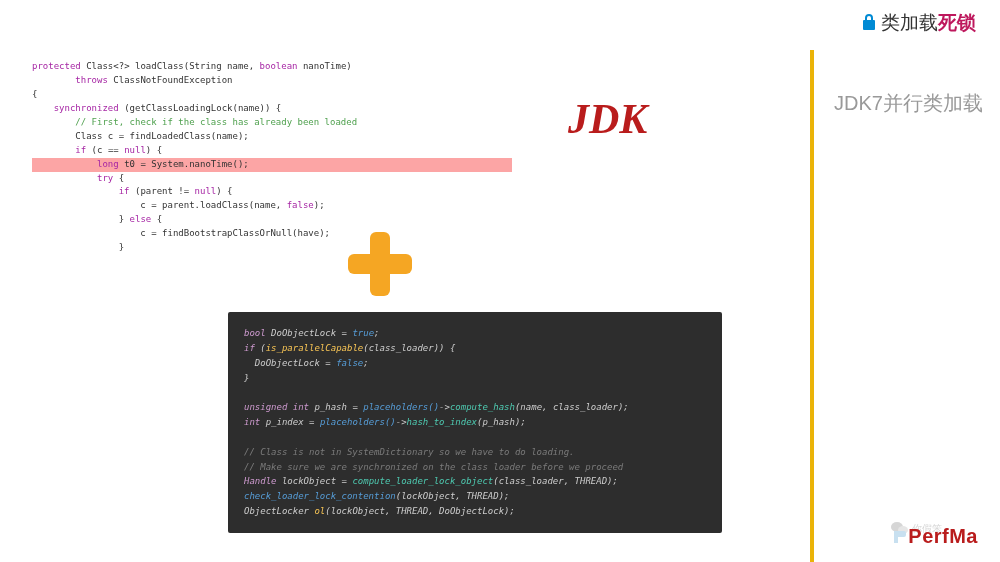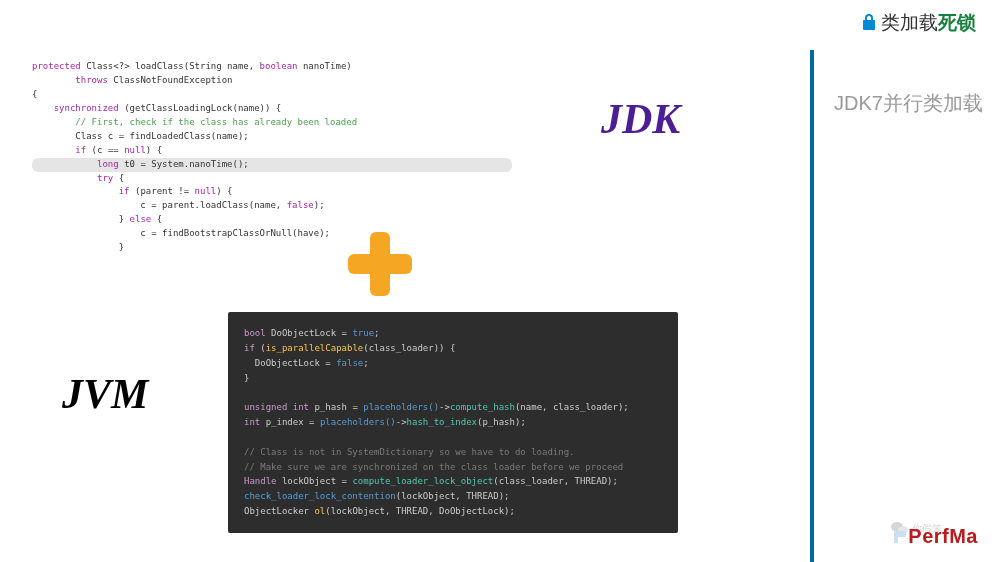--- a/index.html
+++ b/index.html
@@ -1,32 +1,32 @@
 <!DOCTYPE html>
 <html><head>
 <meta charset="utf-8">
 <style>
 * { margin:0; padding:0; box-sizing:border-box; }
 body { width:1000px; height:562px; background:#fff; font-family:"Helvetica Neue",Arial,sans-serif; position:relative; overflow:hidden; }
 .slide { width:1000px; height:562px; position:relative; }
 .top-brand { position:absolute; top:10px; right:24px; font-size:19px; font-weight:400; color:#333; }
-.top-brand .accent { color:#15803d; font-weight:700; }
+.top-brand .accent { color:#be185d; font-weight:700; }
 .lock-icon { display:inline-block; vertical-align:-2px; margin-right:4px; }
-.right-col { position:absolute; right:0; top:50px; bottom:0; width:190px; border-left:4px solid #0369a1; }
+.right-col { position:absolute; right:0; top:50px; bottom:0; width:190px; border-left:4px solid #eab308; }
 .right-title { position:absolute; left:20px; top:40px; font-size:20px; color:#999; }
 .java-code { position:absolute; left:32px; top:60px; width:480px; font-family:Menlo,Consolas,monospace; font-size:9px; line-height:1.55; color:#333; white-space:pre; }
 .java-code .kw { color:#a626a4; }
 .java-code .cm { color:#50a14f; }
-.java-code .hl { background:#e5e5e5; display:inline-block; width:100%;border-radius:6px; }
-.jdk-label { position:absolute; left:568px; top:95px; font-family:"Times New Roman",serif; font-style:italic; font-weight:700; font-size:42px; color:#4c1d95;margin-left:33px; }
+.java-code .hl { background:#fca5a5; display:inline-block; width:100%; }
+.jdk-label { position:absolute; left:568px; top:95px; font-family:"Times New Roman",serif; font-style:italic; font-weight:700; font-size:42px; color:#b91c1c; }
 .plus { position:absolute; left:348px; top:232px; width:64px; height:64px; }
 .plus::before,.plus::after { content:""; position:absolute; background:#f5a623; border-radius:6px; }
 .plus::before { left:22px; top:0; width:20px; height:64px; }
 .plus::after  { left:0; top:22px; width:64px; height:20px; }
-.cpp-code { position:absolute; left:228px; top:312px; width:450px; background:#2d2d2d; color:#ccc; font-family:Menlo,Consolas,monospace; font-size:9px; line-height:1.65; padding:14px 16px; white-space:pre; border-radius:2px; }
+.cpp-code { position:absolute; left:228px; top:312px; width:494px; background:#2d2d2d; color:#ccc; font-family:Menlo,Consolas,monospace; font-size:9px; line-height:1.65; padding:14px 16px; white-space:pre; border-radius:2px;font-style:italic; }
 .cpp-code .kw { color:#cc99cd; }
 .cpp-code .ty { color:#cc99cd; }
 .cpp-code .fn { color:#569cd6; }
 .cpp-code .fn2 { color:#4ec9b0; }
 .cpp-code .bo { color:#569cd6; }
 .cpp-code .cm { color:#7a7a7a; }
 .cpp-code .par { color:#f8c555; }
 .jvm-label { position:absolute; left:62px; top:370px; font-family:"Times New Roman",serif; font-style:italic; font-weight:700; font-size:42px; color:#000; }
 .footer-brand { position:absolute; right:22px; bottom:14px; font-size:20px; font-weight:700; color:#c8e0f0; font-family:Arial,sans-serif; letter-spacing:0.5px; }
 .footer-brand .t { color:#b91c1c; }
@@ -75,21 +75,20 @@
 <span></span>
 <span class="ty">unsigned int</span><span> p_hash = </span><span class="fn">placeholders()</span><span>-&gt;</span><span class="fn2">compute_hash</span><span>(name, class_loader);</span>
 <span class="ty">int</span><span> p_index = </span><span class="fn">placeholders()</span><span>-&gt;</span><span class="fn2">hash_to_index</span><span>(p_hash);</span>
 <span></span>
 <span class="cm">// Class is not in SystemDictionary so we have to do loading.</span>
 <span class="cm">// Make sure we are synchronized on the class loader before we proceed</span>
 <span class="ty">Handle</span><span> lockObject = </span><span class="fn2">compute_loader_lock_object</span><span>(class_loader, THREAD);</span>
 <span class="fn">check_loader_lock_contention</span><span>(lockObject, THREAD);</span>
 <span>ObjectLocker </span><span class="par">ol</span><span>(lockObject, THREAD, DoObjectLock);</span></div>
 
-<div class="jvm-label">JVM</div>
 
 <div class="wechat">
   <span class="wechat-icon">
     <svg width="18" height="15" viewBox="0 0 18 15">
           <ellipse cx="6" cy="6" rx="6" ry="5" fill="#d6d6d6"></ellipse>
           <ellipse cx="12" cy="9" rx="5" ry="4" fill="#e6e6e6"></ellipse>
         </svg>
   </span>
   <span>你假笨</span>
 </div>

